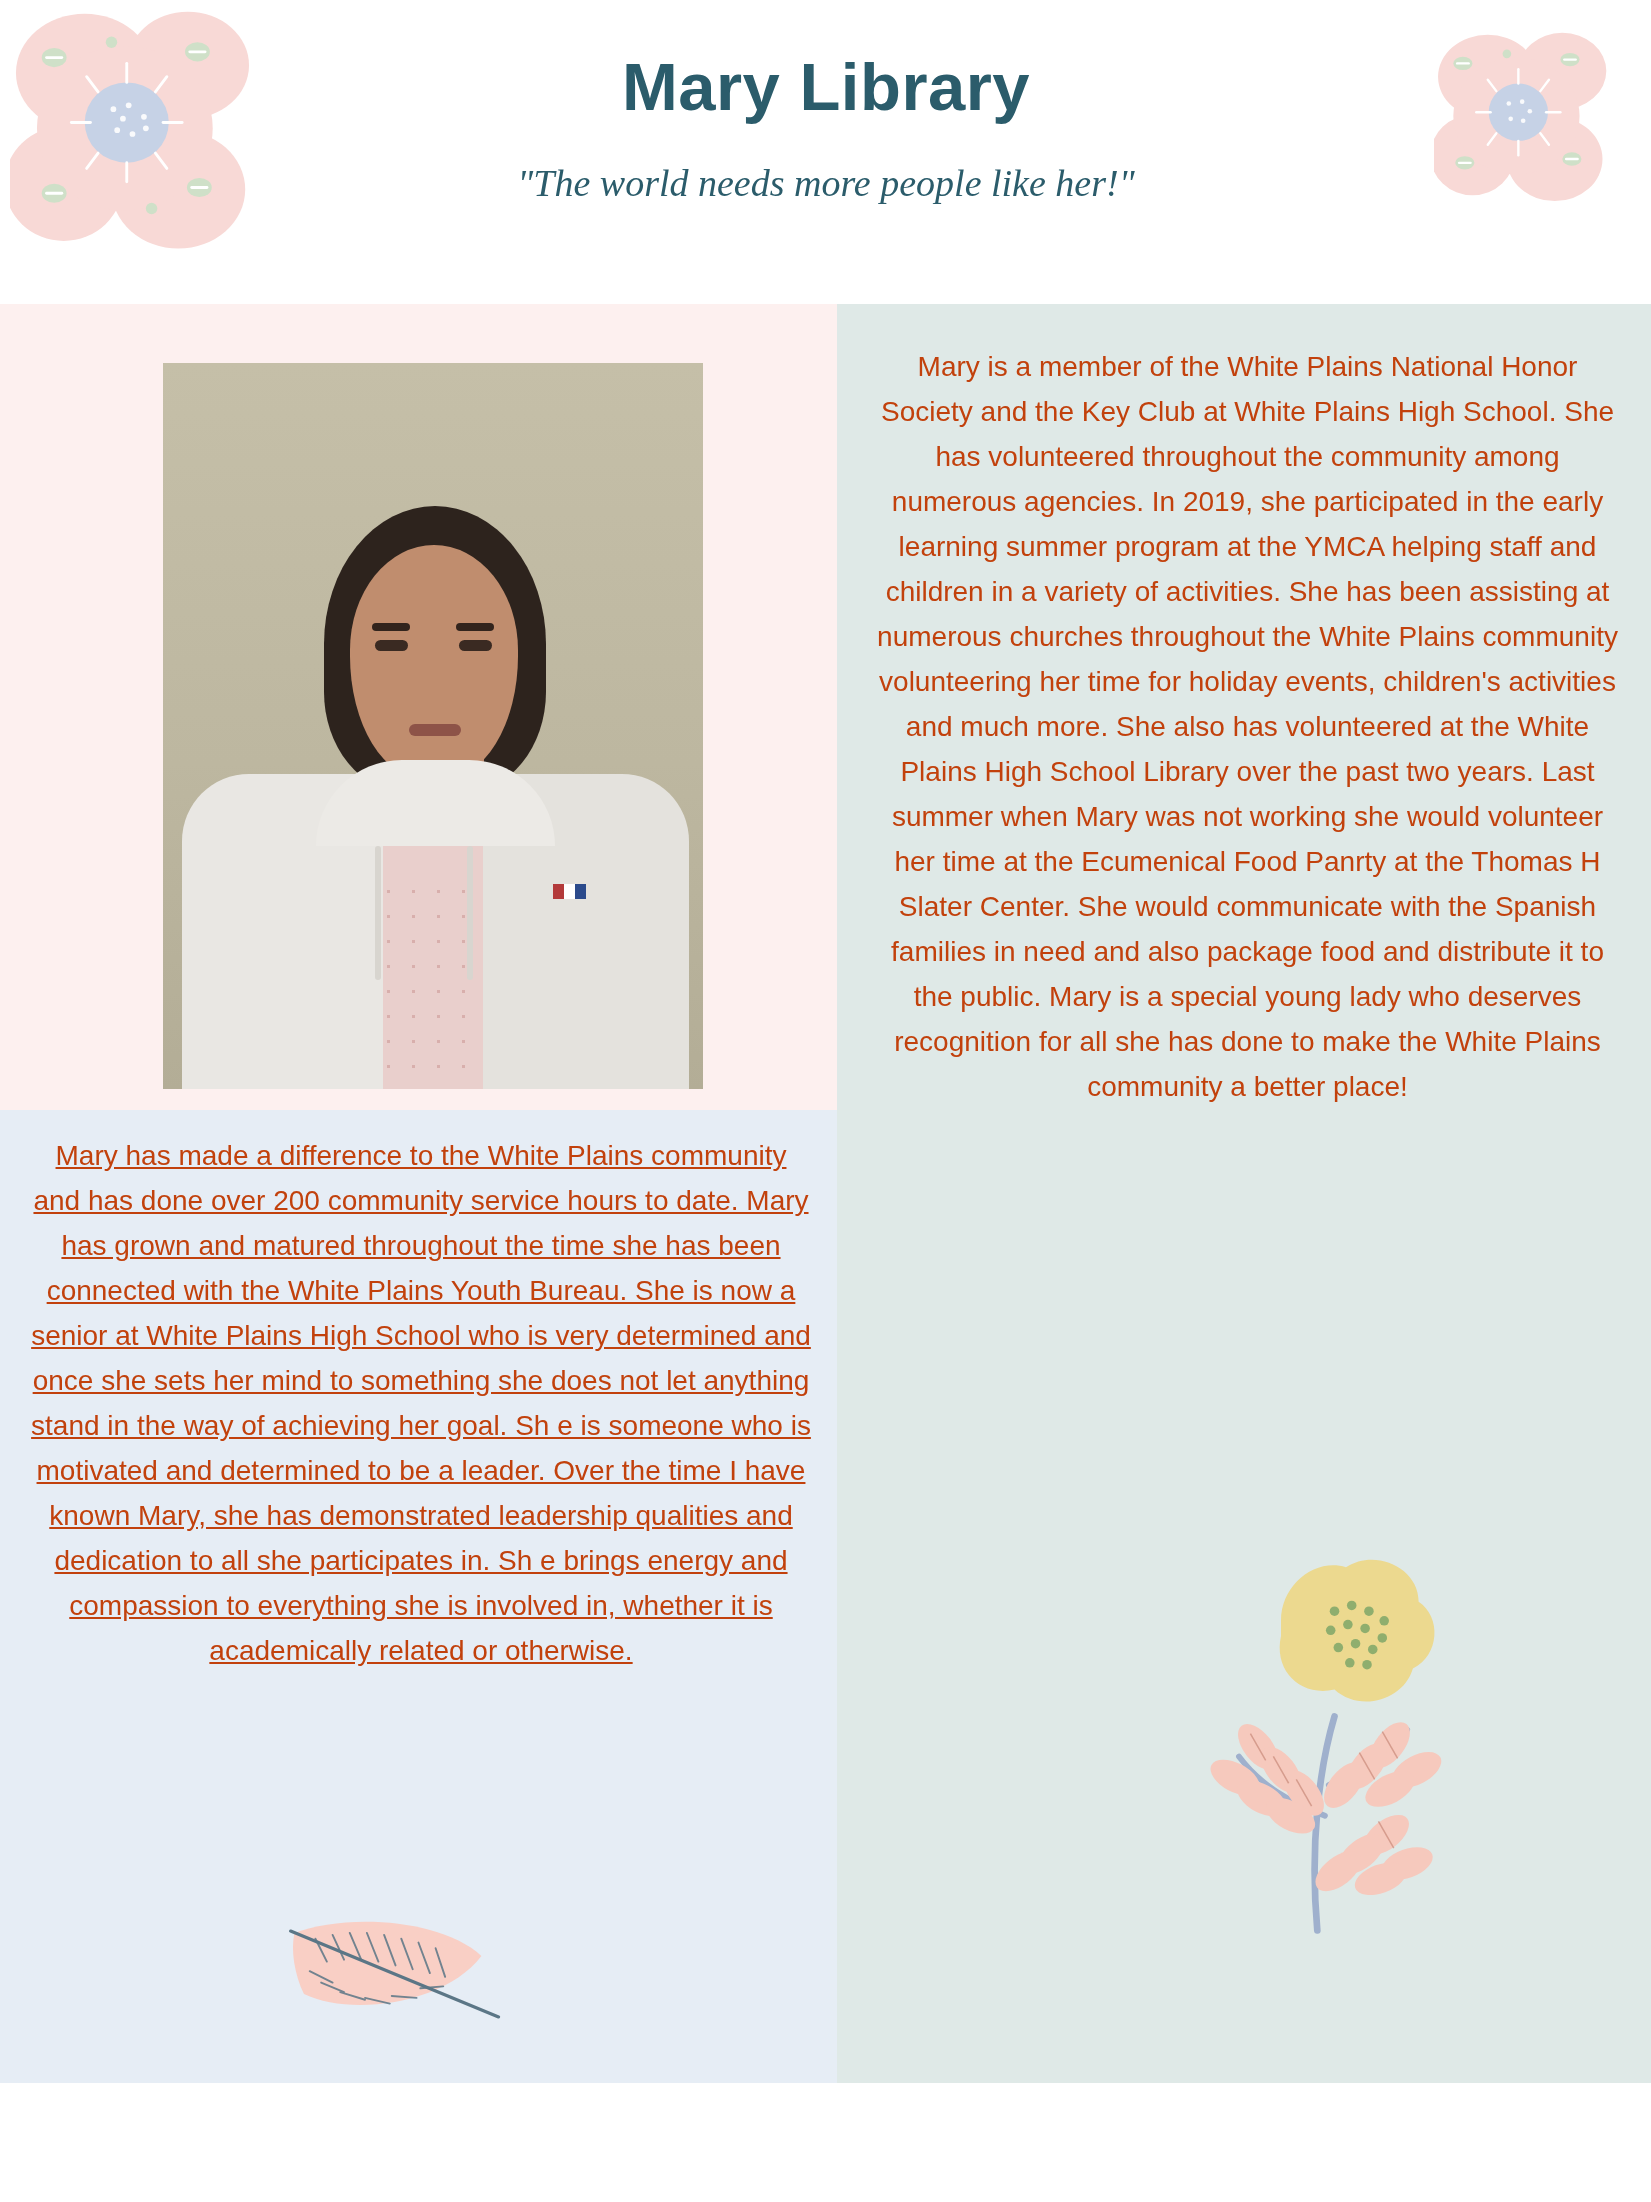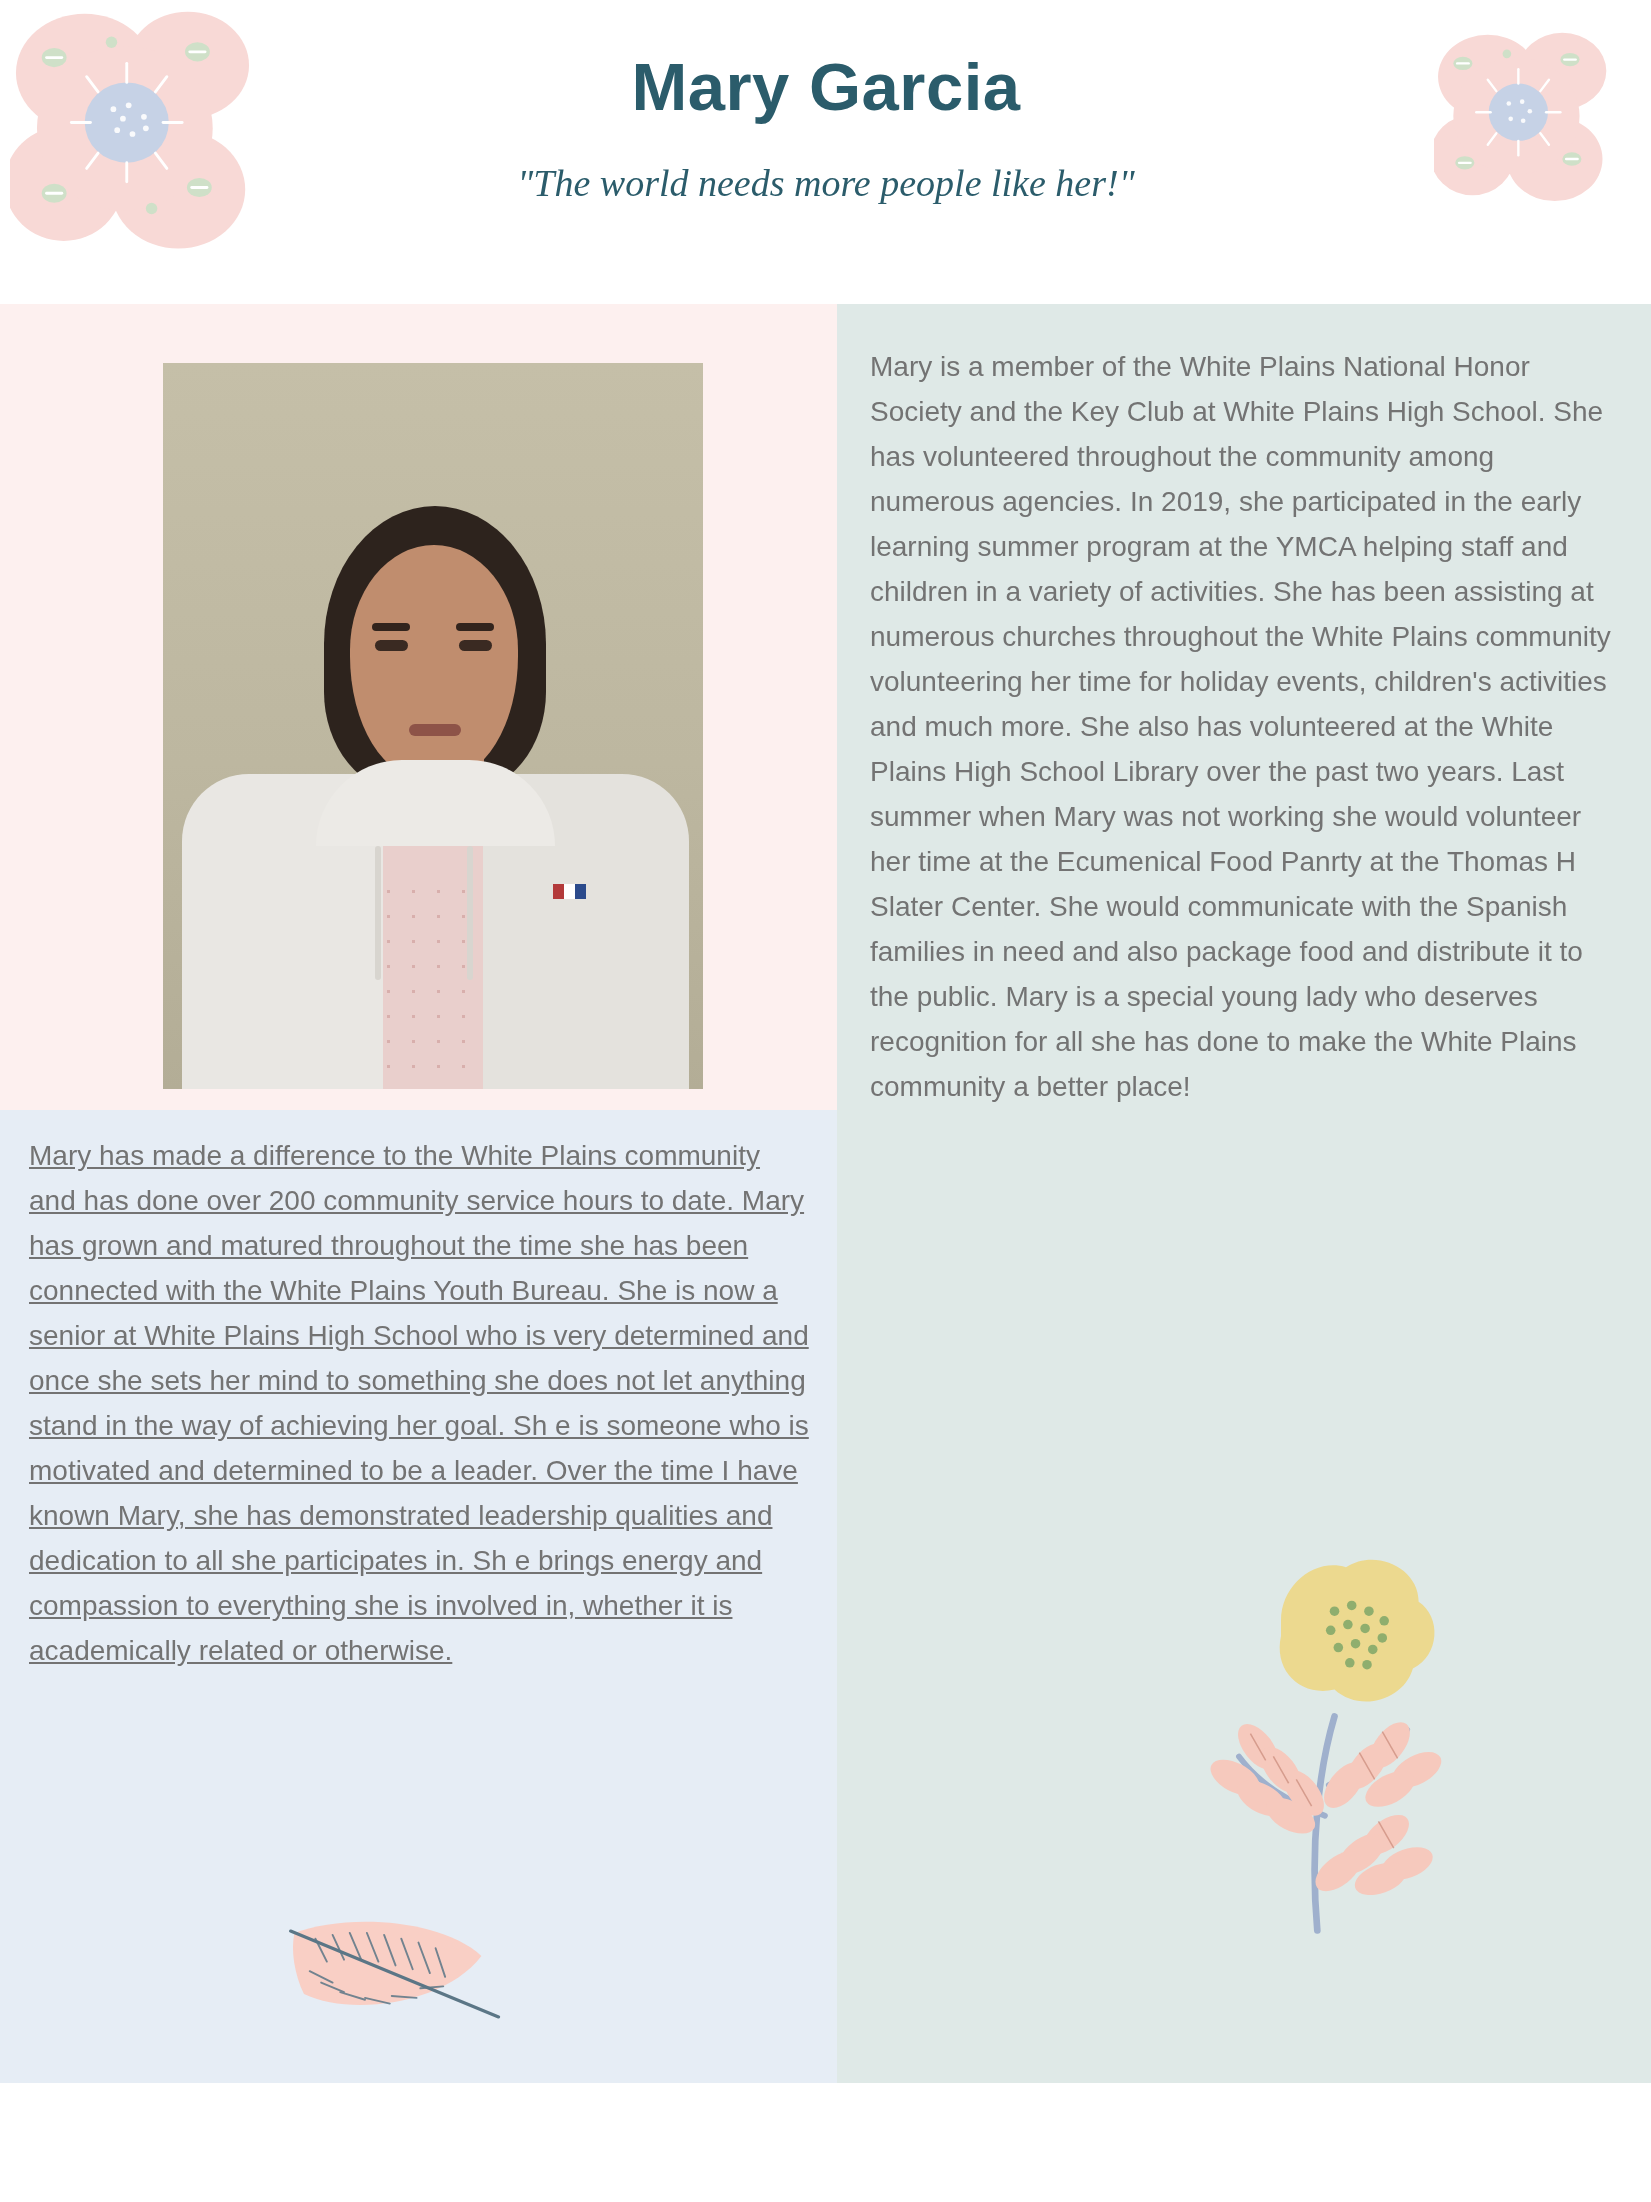--- a/index.html
+++ b/index.html
@@ -233,23 +233,24 @@
     left: 390px;
     top: 521px;
     width: 32.5px;
     height: 15.3px;
     background: linear-gradient(90deg,#b33a3a 0 33%, #ffffff 33% 66%, #2b4a8b 66% 100%);
   }
 
   
   .body-text {
     position: absolute;
-    color: #737373;
+    color: #c2410c;
     font-size: 28px;
     line-height: 45px;
+    text-align: center;
   }
   .text-left {
     left: 29px;
     top: 1133px;
     width: 784px;
     text-decoration: underline;
   }
   .text-right {
     left: 870px;
     top: 344px;
@@ -358,21 +359,21 @@
         </g>
         <g stroke="#ffffff" stroke-width="2.5" stroke-linecap="round">
           <line x1="24" y1="36" x2="36" y2="36"></line>
           <line x1="136" y1="32" x2="148" y2="32"></line>
           <line x1="26" y1="140" x2="38" y2="140"></line>
           <line x1="138" y1="136" x2="150" y2="136"></line>
         </g>
       </g>
     </svg>
 
-    <div class="title">Mary Garcia</div>
+    <div class="title">Mary Library</div>
     <div class="subtitle">"The world needs more people like her!"</div>
   </div>
 
   <div class="col-left-top"></div>
   <div class="col-left-bottom"></div>
   <div class="col-right"></div>
   <div class="footer-white"></div>
 
   <div class="photo-frame">
     <div class="photo-bg"></div>

